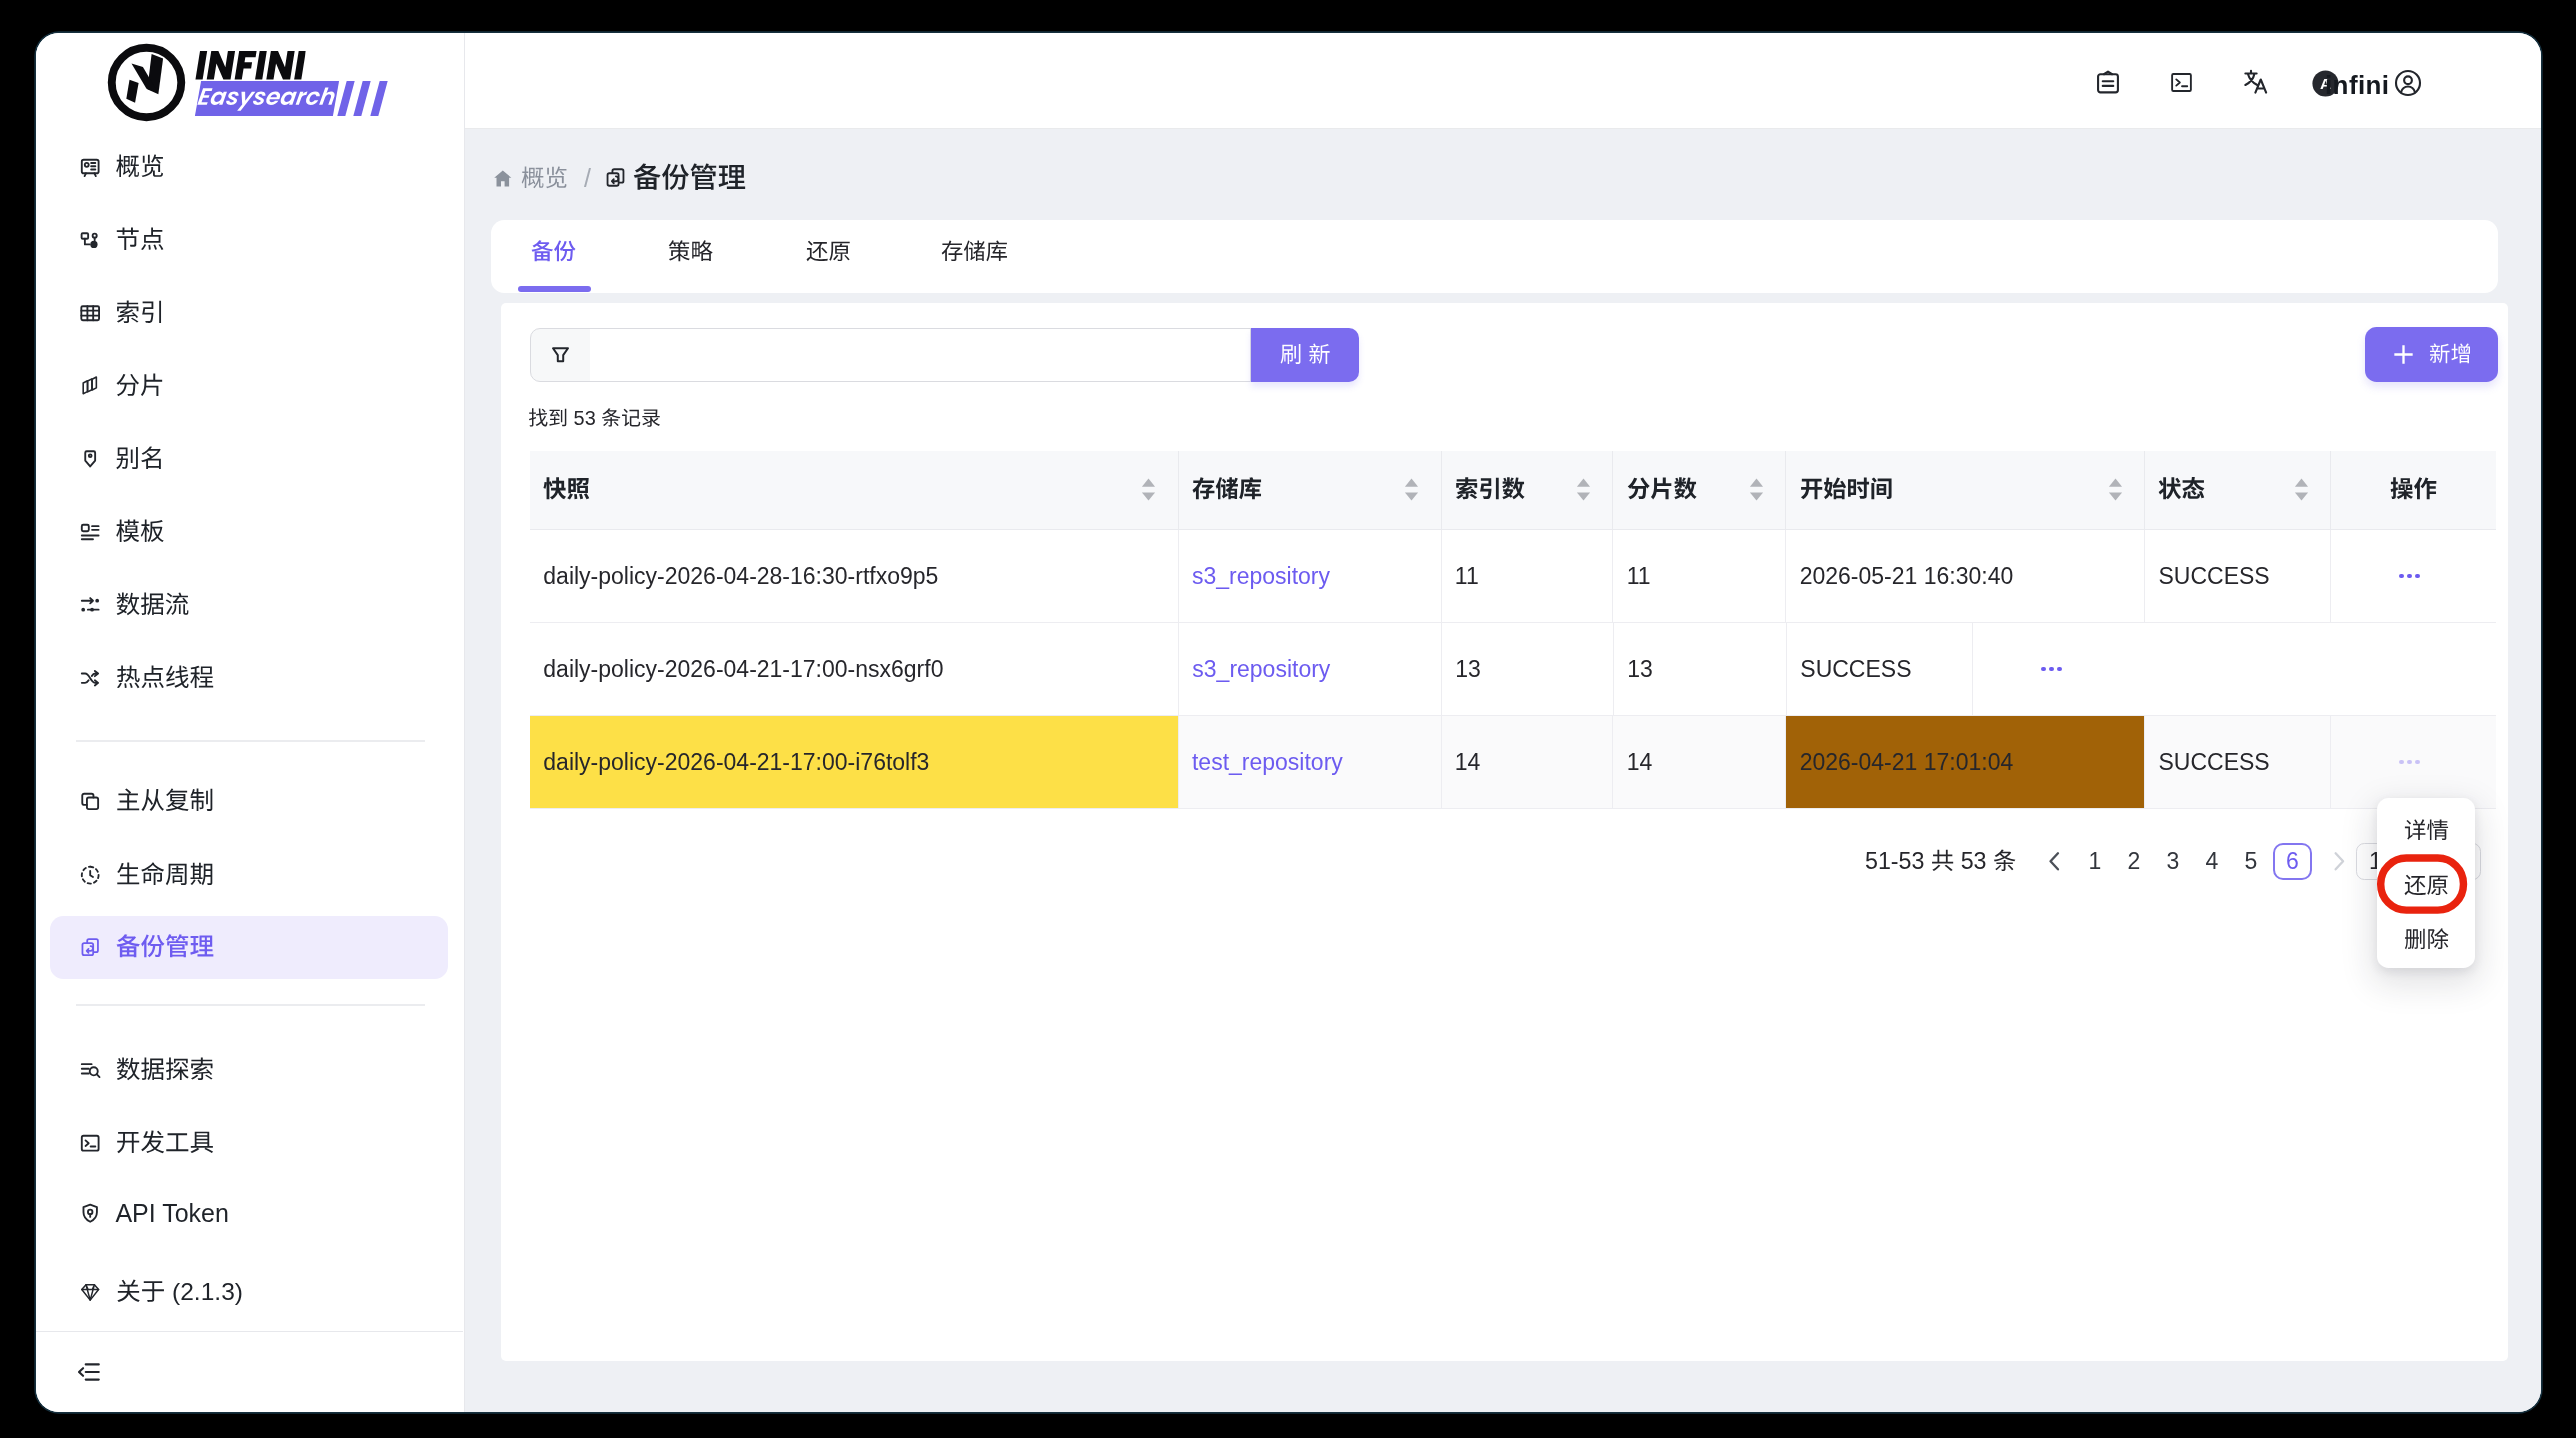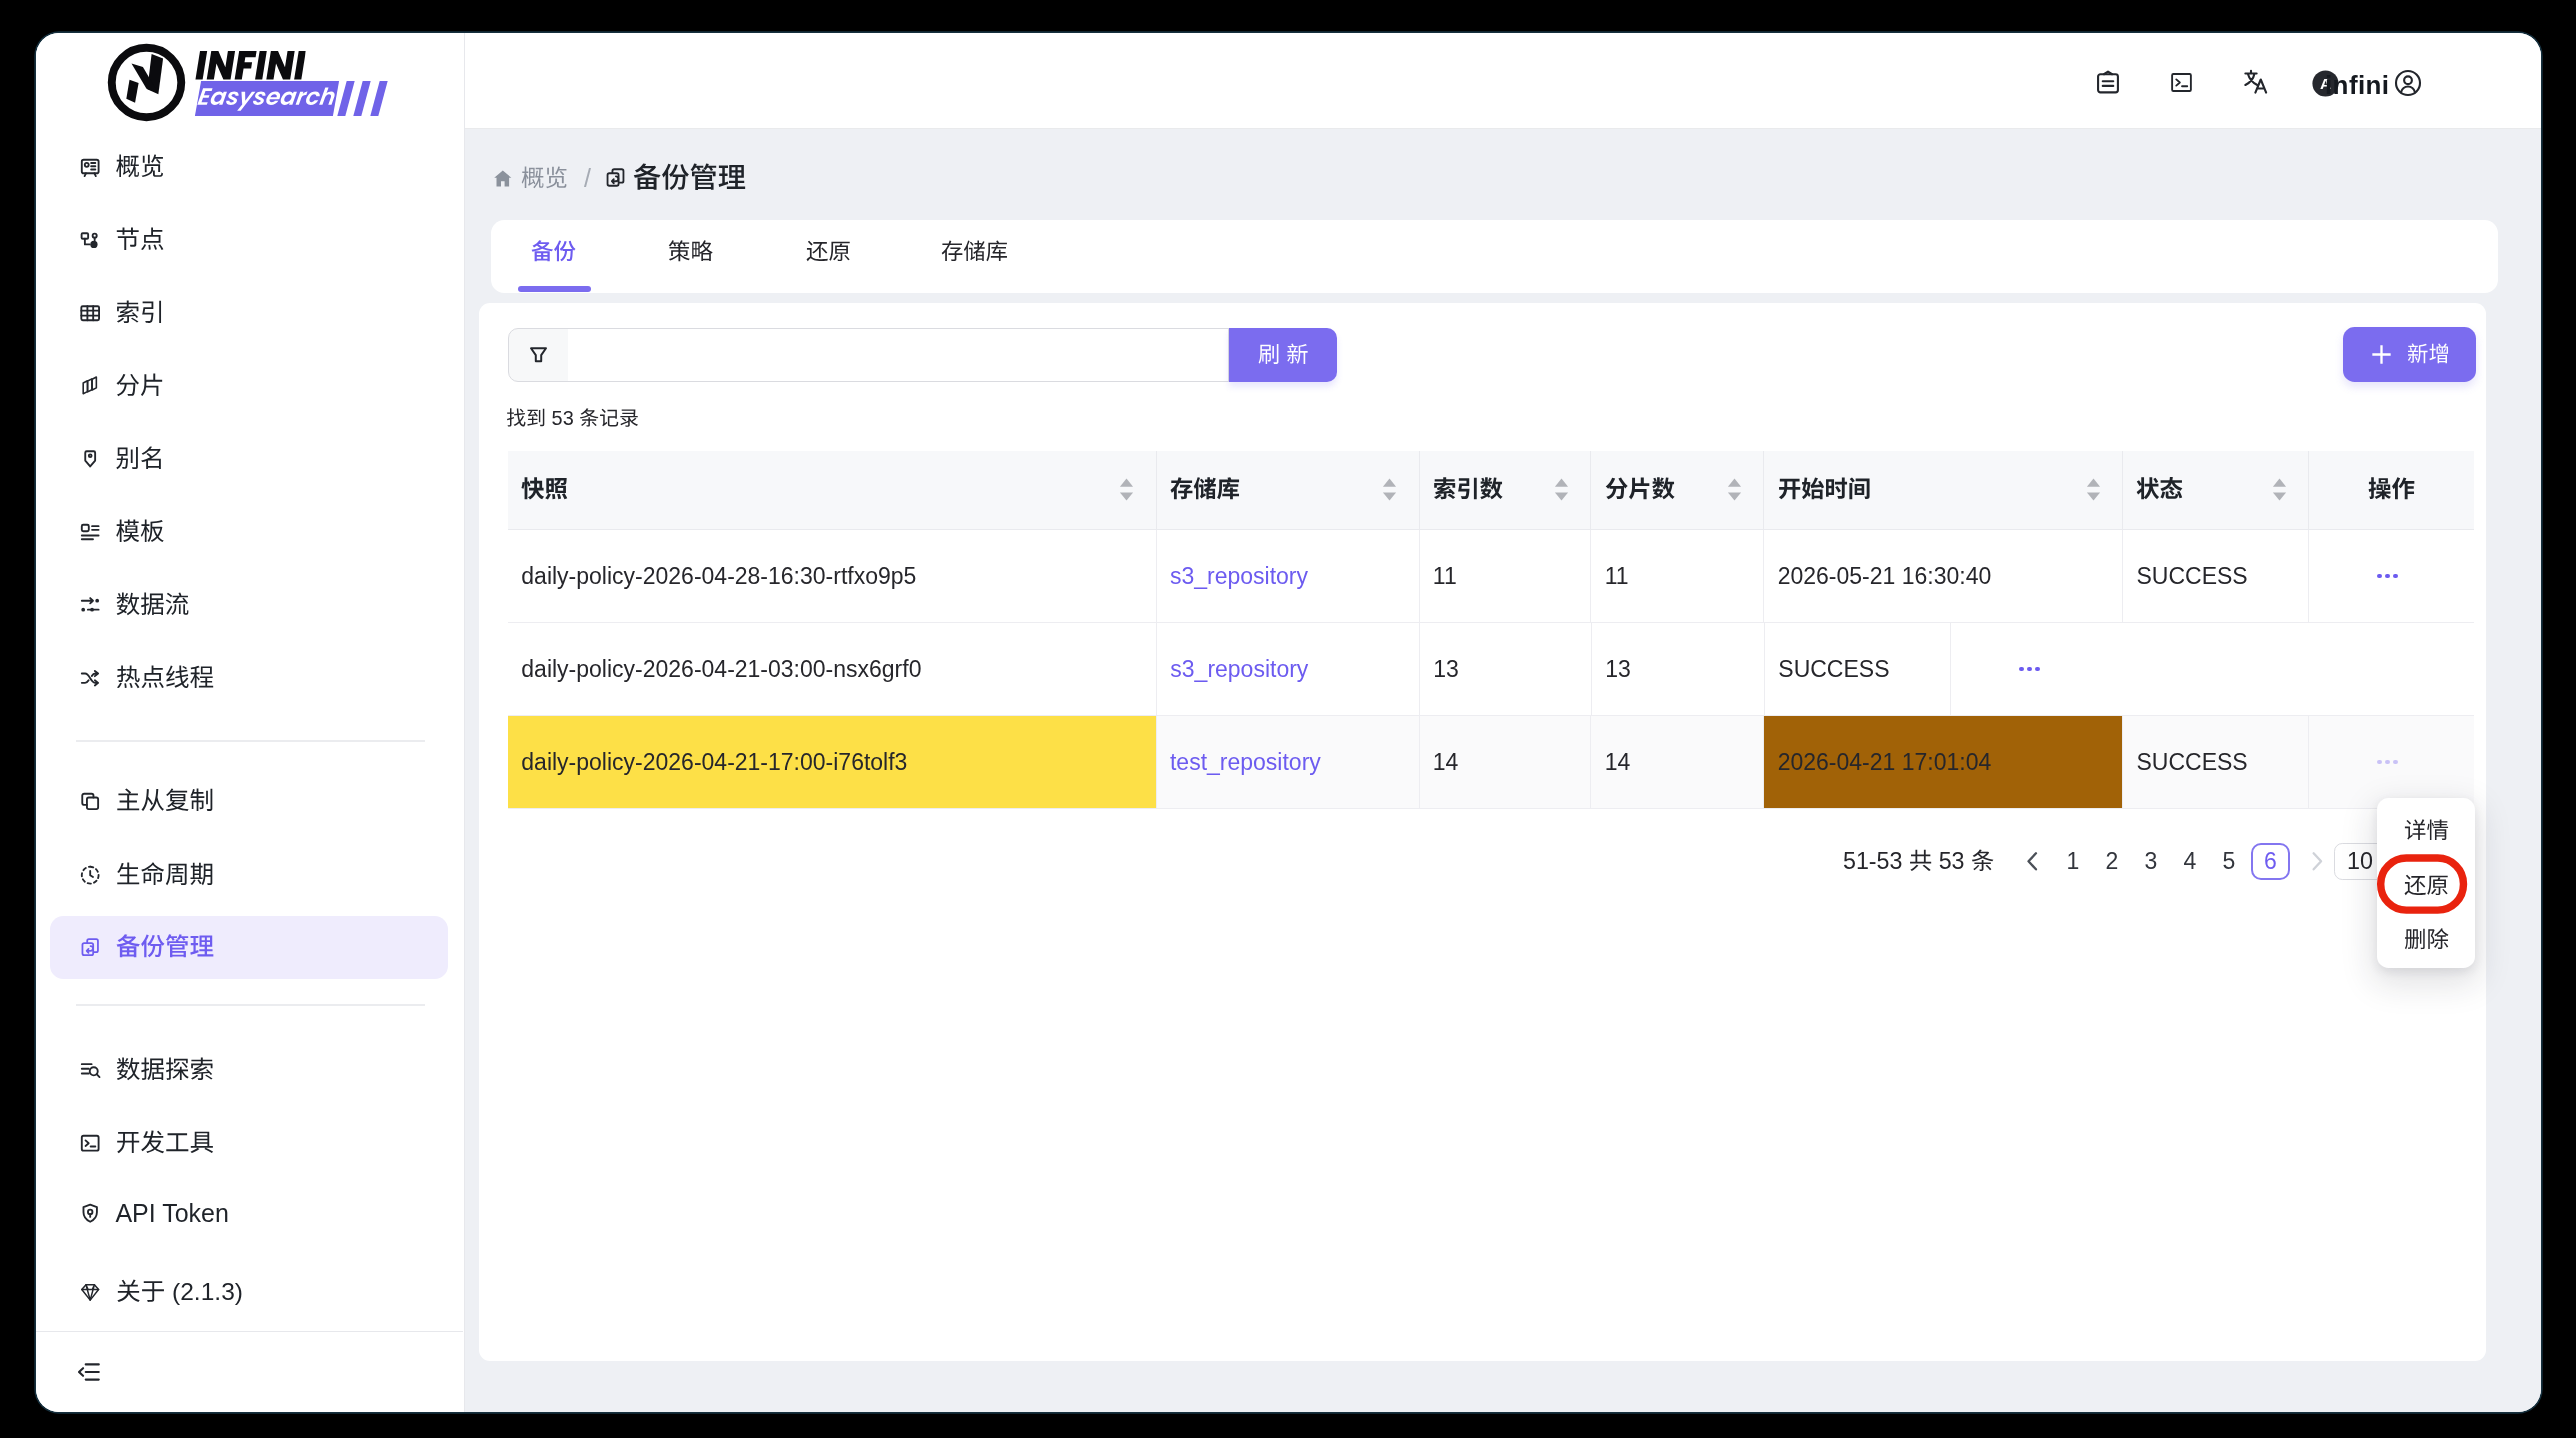--- a/index.html
+++ b/index.html
@@ -17,21 +17,21 @@
 
 .topbar{position:absolute;left:429px;top:0;right:0;height:96px;background:#fff;border-bottom:1.7px solid #e9eaec}
 .tic{position:absolute;top:0}
 .uname{position:absolute;left:1860px;top:37px;font-size:26px;font-weight:600;color:#15191f;letter-spacing:0.4px}
 
 .content{position:absolute;left:429px;top:96px;right:0;bottom:0;background:#eef0f4}
 .bc{position:absolute;display:flex;align-items:center}
 .tabcard{position:absolute;left:26px;top:91px;width:2007px;height:73px;background:#fff;border-radius:13.3px}
 .tab{position:absolute;top:0;height:65px;width:199px;display:flex;align-items:center;justify-content:center}
 .inkbar{position:absolute;left:26.6px;top:66px;width:73px;height:5.8px;background:#7b6cef;border-radius:3.3px}
-.maincard{position:absolute;left:14px;top:174px;width:2007px;height:1058px;background:#fff;border-radius:11px}
+.maincard{position:absolute;left:36px;top:174px;width:2007px;height:1058px;background:#fff;border-radius:5px}
 
 .filterbox{position:absolute;left:29px;top:25px;width:61px;height:54px;background:#f7f8f9;border:1.7px solid #dadbe0;border-radius:10px 0 0 10px;display:flex;align-items:center;justify-content:center}
 .searchinput{position:absolute;left:89px;top:25px;width:661px;height:54px;background:#fff;border:1.7px solid #dadbe0;border-left:none}
 .btn-refresh{position:absolute;left:750px;top:25px;width:108px;height:54px;background:#7b6cef;border-radius:0 10px 10px 0;box-shadow:0 5px 6.6px rgba(120,106,240,.16);display:flex;align-items:center;justify-content:center}
 .btn-new{position:absolute;left:1864px;top:24px;width:133px;height:55px;background:#7b6cef;border-radius:11.6px;display:flex;align-items:center;justify-content:center;box-shadow:0 5px 8.3px rgba(118,104,234,.18)}
 .btn-new svg.plus{margin-right:13.3px}
 .found{position:absolute;left:27px;top:105px}
 
 .tbl{position:absolute;left:29px;top:148px;width:1966px}
 .tr{position:relative;display:flex;width:1966px}
@@ -596,21 +596,21 @@
         <div class="cell c6 rowtxt">SUCCESS</div>
         <div class="cell c7 last" style="padding-left:0">
               <span class="dots">
                 <i></i>
                 <i></i>
                 <i></i>
               </span>
             </div>
       </div>
       <div class="tr td">
-        <div class="cell c1 rowtxt">daily-policy-2026-04-21-03:00-nsx6grf0</div>
+        <div class="cell c1 rowtxt">daily-policy-2026-04-21-17:00-nsx6grf0</div>
         <div class="cell c2 link">s3_repository</div>
         <div class="cell c3 rowtxt">13</div>
         <div class="cell c4 rowtxt">13</div>
         <div class="cell c6 rowtxt">SUCCESS</div>
         <div class="cell c7 last" style="padding-left:0">
               <span class="dots">
                 <i></i>
                 <i></i>
                 <i></i>
               </span>

